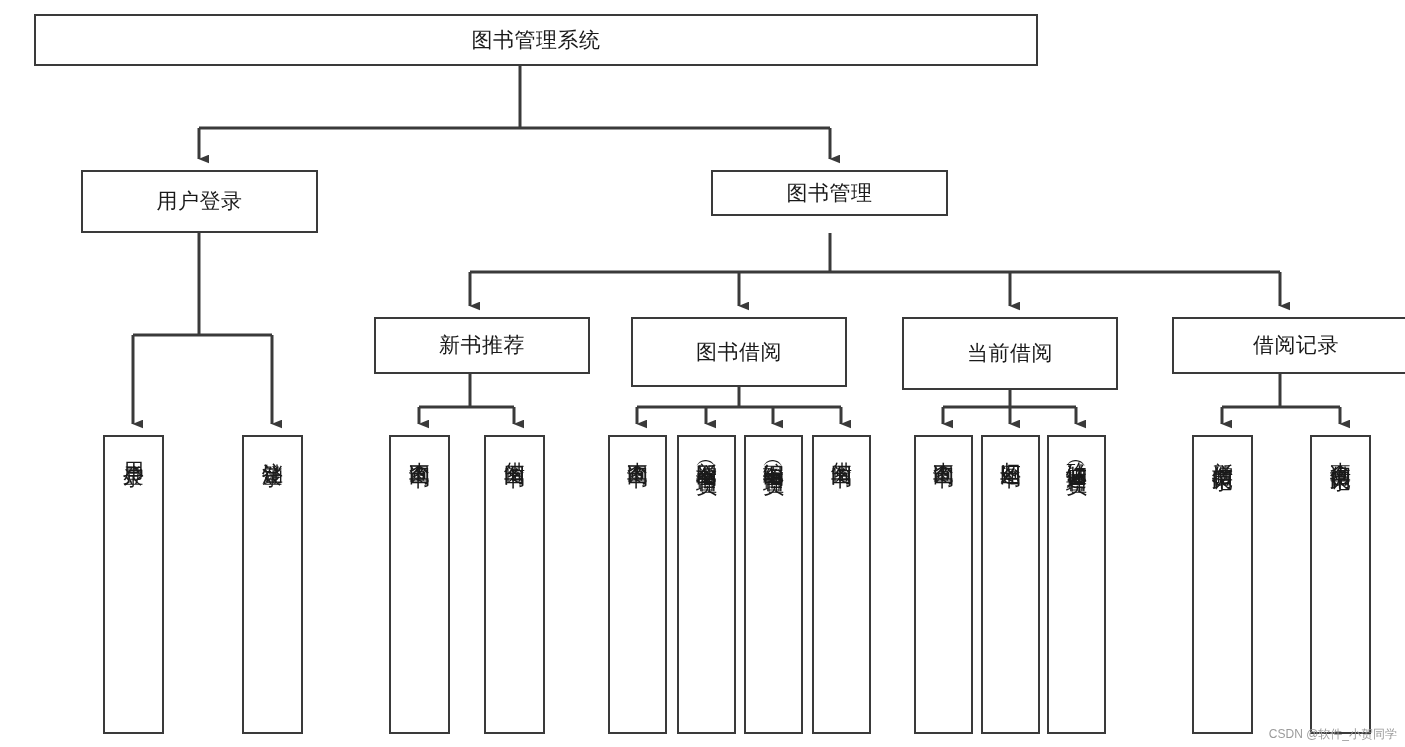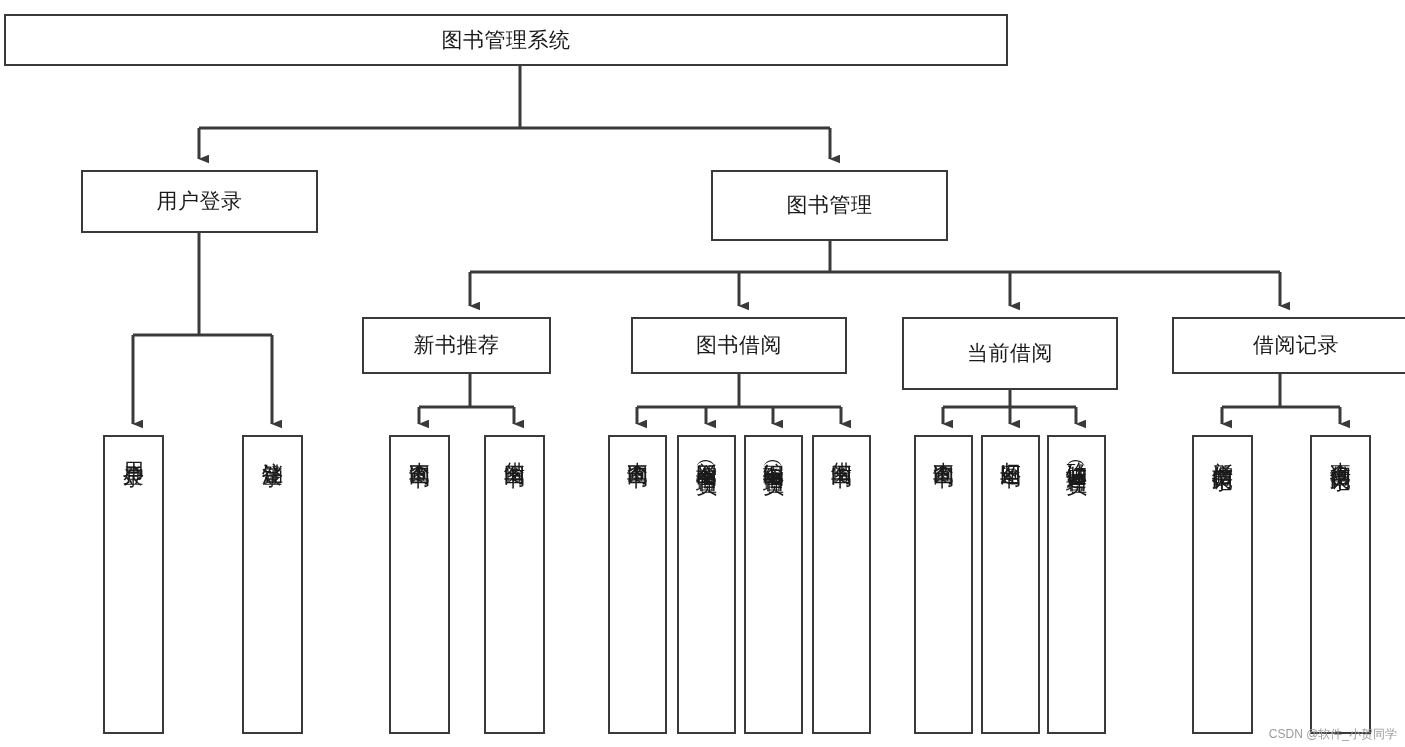--- a/index.html
+++ b/index.html
@@ -115,33 +115,33 @@
         <line x1="1010" y1="407" x2="1010" y2="424" marker-end="url(#arrowhead)"></line>
         <line x1="1076" y1="407" x2="1076" y2="424" marker-end="url(#arrowhead)"></line>
         <line x1="1280" y1="374" x2="1280" y2="407"></line>
         <line x1="1222" y1="407" x2="1340" y2="407"></line>
         <line x1="1222" y1="407" x2="1222" y2="424" marker-end="url(#arrowhead)"></line>
         <line x1="1340" y1="407" x2="1340" y2="424" marker-end="url(#arrowhead)"></line>
       </g>
   </svg>
 
   <div id="nodes-layer">
-      <div class="node root horizontal" style="left: 4px; top: 14px; width: 1004px; height: 52px;">
+      <div class="node root horizontal" style="left: 34px; top: 14px; width: 1004px; height: 52px;">
         <span class="node-label">图书管理系统</span>
       </div>
       <div class="node level1 horizontal" style="left: 81px; top: 170px; width: 237px; height: 63px;">
         <span class="node-label">用户登录</span>
       </div>
-      <div class="node level1 horizontal" style="left: 711px; top: 170px; width: 237px; height: 71px; align-items: center;">
+      <div class="node level1 horizontal" style="left: 711px; top: 170px; width: 237px; height: 46px; align-items: center;">
         <span class="node-label">图书管理</span>
       </div>
-      <div class="node level2 horizontal" style="left: 362px; top: 317px; width: 189px; height: 57px;">
+      <div class="node level2 horizontal" style="left: 374px; top: 317px; width: 216px; height: 57px;">
         <span class="node-label">新书推荐</span>
       </div>
-      <div class="node level2 horizontal" style="left: 631px; top: 317px; width: 216px; height: 57px;">
+      <div class="node level2 horizontal" style="left: 631px; top: 317px; width: 216px; height: 70px;">
         <span class="node-label">图书借阅</span>
       </div>
       <div class="node level2 horizontal" style="left: 902px; top: 317px; width: 216px; height: 73px;">
         <span class="node-label">当前借阅</span>
       </div>
       <div class="node level2 horizontal" style="left: 1172px; top: 317px; width: 248px; height: 57px;">
         <span class="node-label">借阅记录</span>
       </div>
       <div class="node leaf vertical" style="left: 103px; top: 435px; width: 61px; height: 299px;">
         <span class="node-label">用户登录</span>

